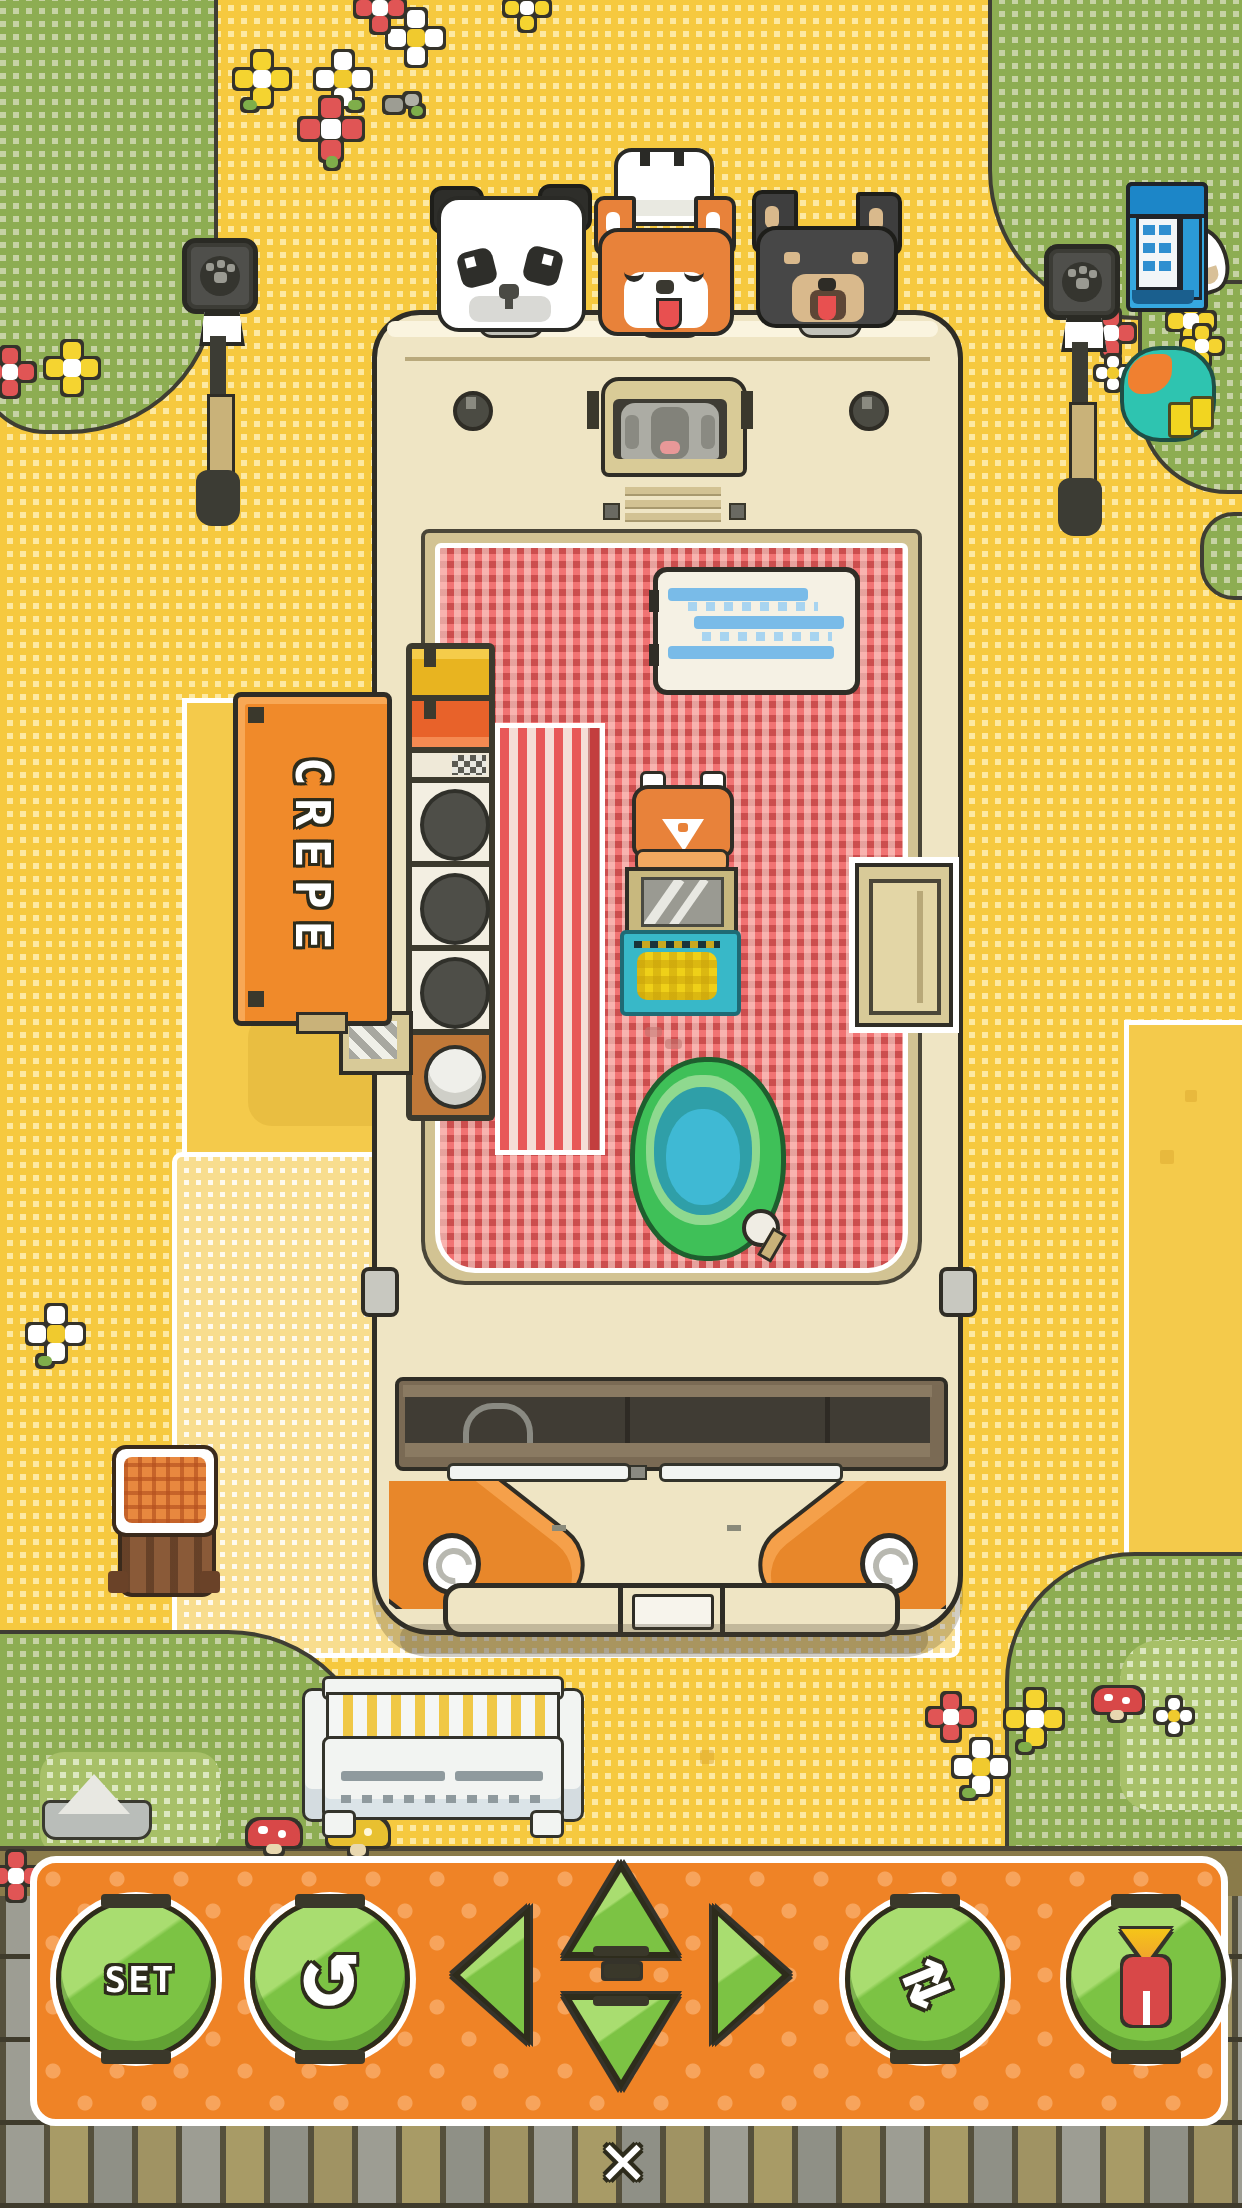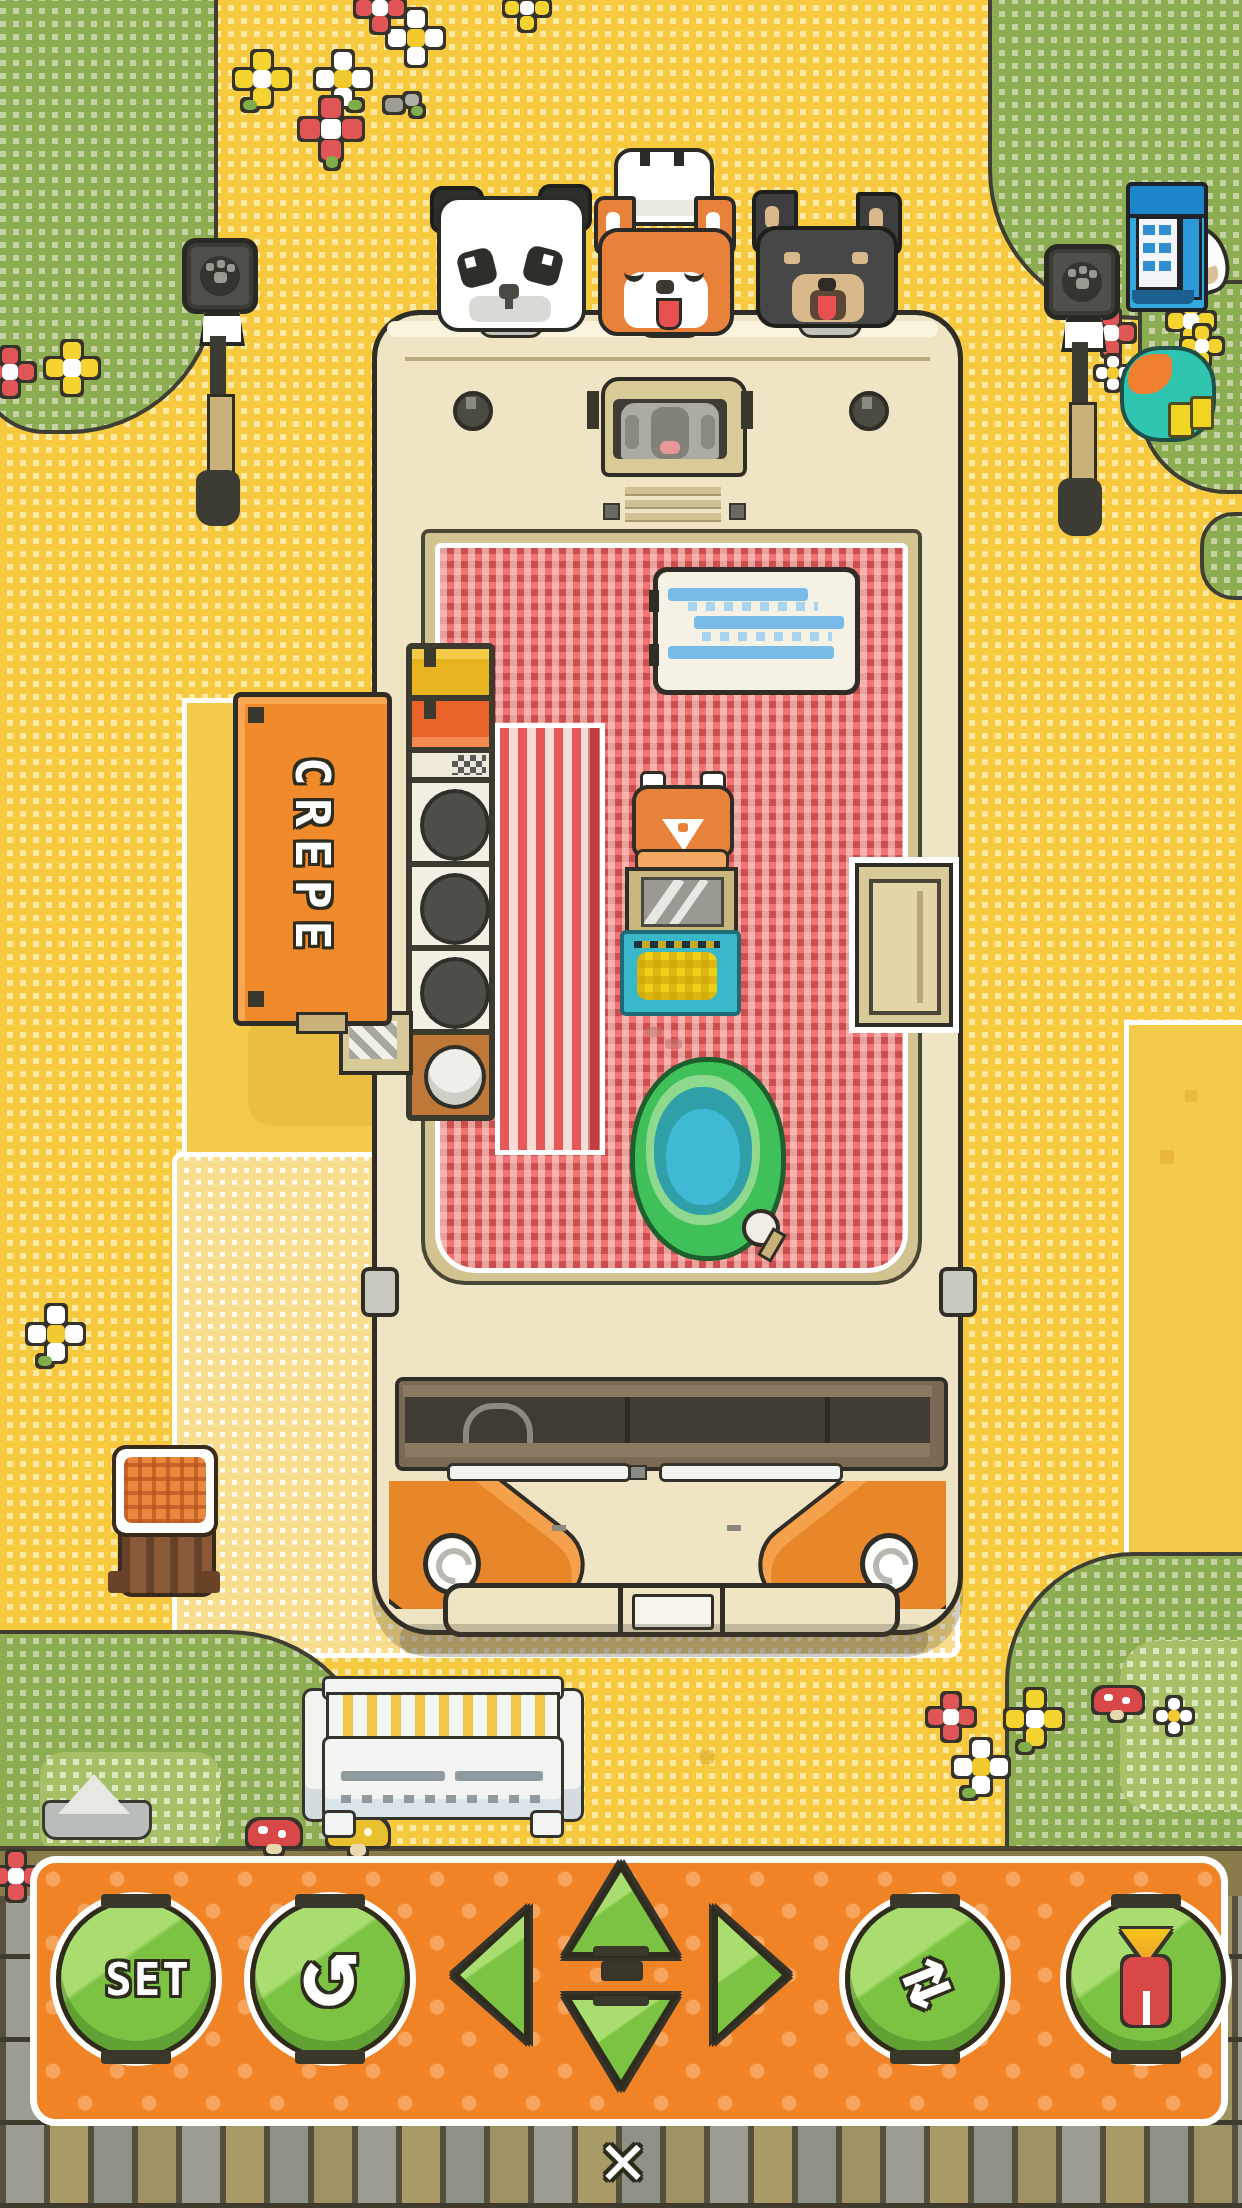--- a/index.html
+++ b/index.html
@@ -529,21 +529,21 @@
     <div class="abs wbar" style="left:228px;top:134px;width:28px;height:22px;"></div>
   </div>
 
   <div class="abs" style="left:30px;top:1856px;width:1184px;height:256px;background:var(--panel,#ef8326);border:7px solid #ffffff;border-radius:26px;
               background-image:radial-gradient(circle at 16px 16px,#f7a45c 0 7px,transparent 8px),radial-gradient(circle at 48px 48px,#f7a45c 0 7px,transparent 8px);background-size:64px 64px;">
   </div>
 
   <div class="abs btn-oval" style="left:56px;top:1898px;width:150px;height:152px;">
     <div class="cap" style="left:40px;top:-9px;width:70px;height:14px;"></div>
     <div class="cap" style="left:40px;bottom:-9px;width:70px;height:14px;"></div>
-    <div class="abs ptext" style="left:12px;top:0;width:100%;height:100%;display:flex;align-items:center;justify-content:center;font-size:44px;letter-spacing:2px;">SET</div>
+    <div class="abs ptext" style="left:4px;top:0;width:100%;height:100%;display:flex;align-items:center;justify-content:center;font-size:36px;letter-spacing:2px;">SET</div>
   </div>
 
   <div class="abs btn-oval" style="left:250px;top:1898px;width:150px;height:152px;">
     <div class="cap" style="left:40px;top:-9px;width:70px;height:14px;"></div>
     <div class="cap" style="left:40px;bottom:-9px;width:70px;height:14px;"></div>
     <div class="abs ptext" style="left:0;top:-8px;width:100%;height:100%;display:flex;align-items:center;justify-content:center;font-size:96px;font-weight:900;">↺</div>
   </div>
 
   <div class="abs outlined tri" style="left:452px;top:1906px;width:78px;height:138px;">
     <div class="abs" style="left:0;top:0;width:100%;height:100%;background:#2e2c1c;clip-path:polygon(0 50%,100% 0,100% 100%);"></div>

